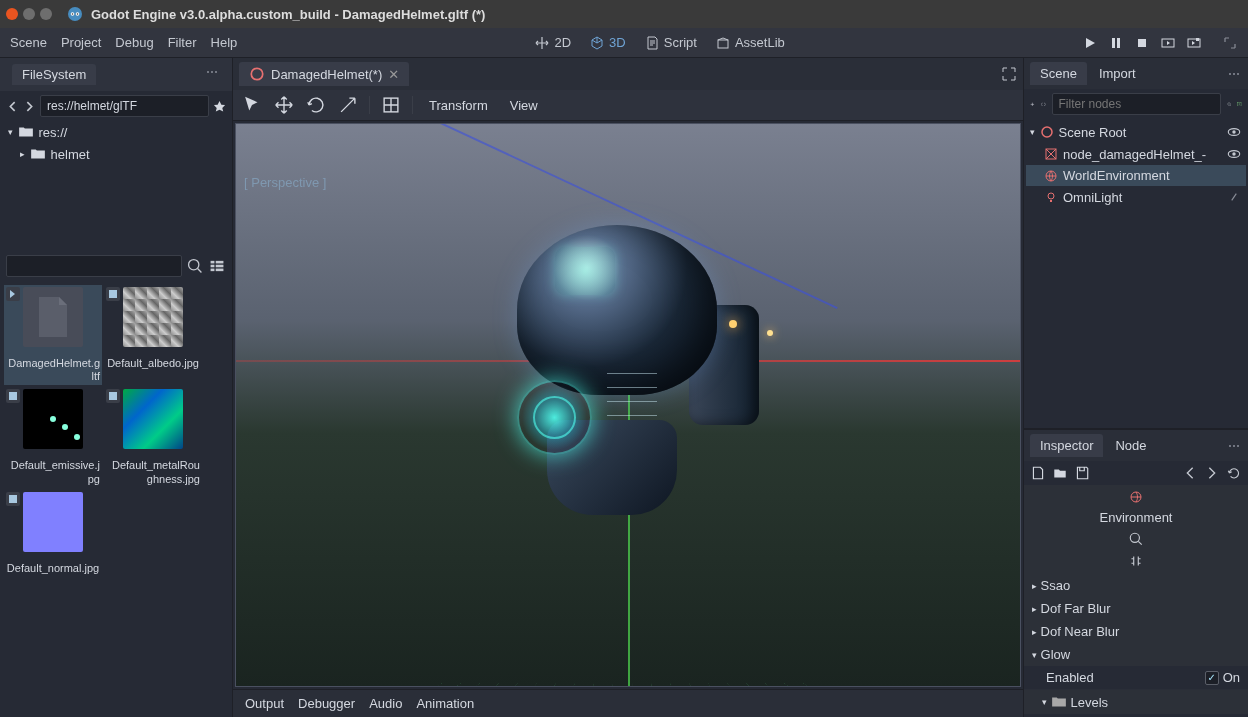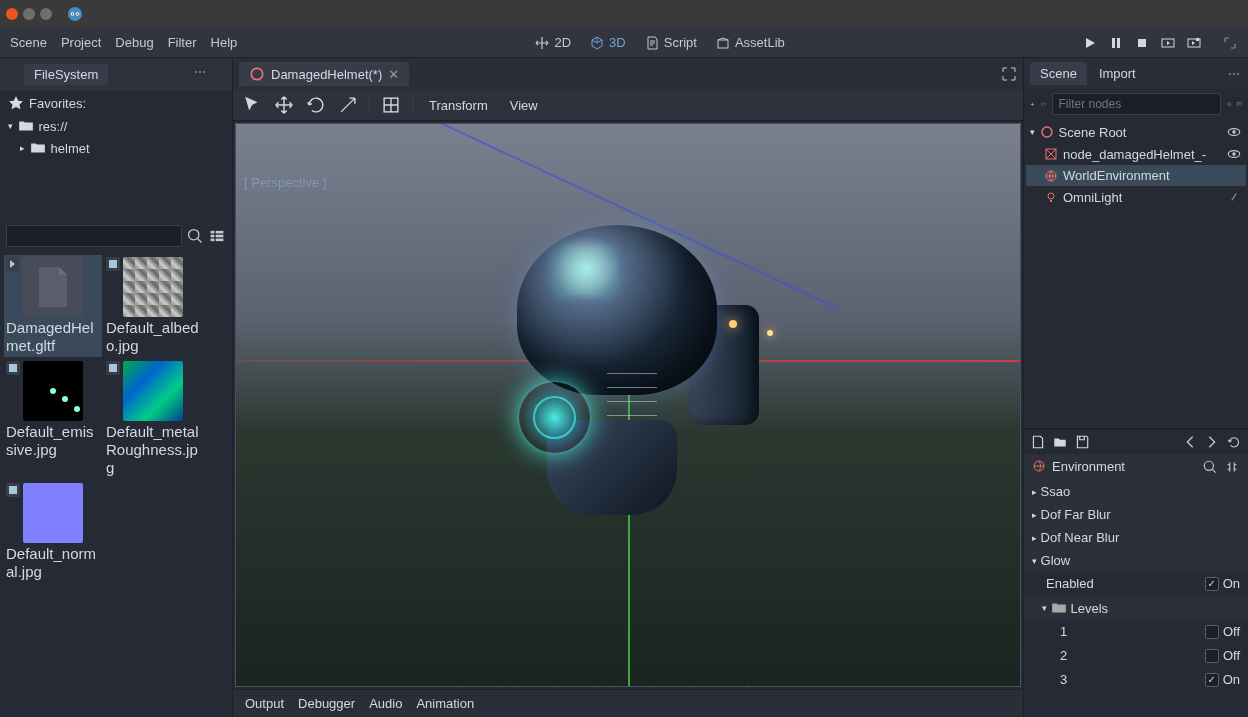--- a/index.html
+++ b/index.html
@@ -11,36 +11,36 @@
 .title-text { color: #ddd; font-size: 13px; font-weight: bold; }
 .menubar { height: 30px; background: #32353f; display: flex; align-items: center; padding: 0 10px; gap: 14px; color: #c4c8d0; border-bottom: 1px solid #1e2027; }
 .menubar .menuitem { cursor: pointer; }
 .menubar .center-tools { margin-left: auto; display: flex; gap: 10px; align-items: center; }
 .menubar .right-tools { margin-left: auto; display: flex; gap: 10px; align-items: center; }
 .tool-btn { display: flex; align-items: center; gap: 4px; padding: 2px 4px; cursor: pointer; }
 .tool-btn.active { color: #6fa3d4; }
 .icon { display: inline-flex; width: 16px; height: 16px; align-items: center; justify-content: center; }
 .main-layout { display: flex; height: 659px; background: #262a35; }
 .left-panel { width: 233px; background: #262a35; display: flex; flex-direction: column; border-right: 1px solid #1e2027; }
-.panel-tab { display: flex; justify-content: space-between; padding: 6px 24px; background: #2e323d; }
+.panel-tab { display: flex; justify-content: space-between; padding: 6px 12px; background: #2e323d; }
 .tab-label { background: #383c48; padding: 3px 10px; border-radius: 3px 3px 0 0; }
 .path-row { display: flex; align-items: center; gap: 4px; padding: 4px 6px; }
 .nav-btn { width: 18px; height: 18px; display: flex; align-items: center; justify-content: center; cursor: pointer; color: #b8bcc8; }
 .path-input { flex: 1; background: #1c1f27; border: 1px solid #3a3e48; color: #d4d8e0; padding: 3px 6px; font-size: 12px; border-radius: 2px; }
 .fav-section { padding: 4px 8px; display: flex; align-items: center; gap: 5px; }
 .tree-item { padding: 3px 8px; display: flex; align-items: center; gap: 5px; cursor: pointer; }
 .tree-item.indent1 { padding-left: 20px; }
 .filesys-tree { height: 130px; overflow: auto; }
 .search-row { display: flex; align-items: center; padding: 4px 6px; gap: 4px; }
 .search-input { flex: 1; background: #1c1f27; border: 1px solid #3a3e48; color: #d4d8e0; padding: 3px 6px; font-size: 12px; border-radius: 2px; }
 .file-grid { flex: 1; display: flex; flex-wrap: wrap; align-content: flex-start; padding: 4px; gap: 2px; overflow: auto; }
 .file-item { width: 98px; display: flex; flex-direction: column; align-items: center; cursor: pointer; padding: 2px; position: relative; }
 .file-item.selected { background: #3a4a5a; }
 .file-thumb { width: 60px; height: 60px; background: #3a3e48; border-radius: 2px; display: flex; align-items: center; justify-content: center; position: relative; }
-.file-name { font-size: 15px; text-align: left; margin-top: 2px; word-break: break-word; line-height: 1.2; }
+.file-name { font-size: 11px; text-align: right; margin-top: 10px; word-break: break-word; line-height: 1.2; }
 .type-badge { position: absolute; top: 2px; left: 2px; width: 14px; height: 14px; }
 .center-panel { flex: 1; display: flex; flex-direction: column; background: #262a35; }
 .scene-tabs { display: flex; align-items: center; background: #2a2e38; padding: 4px 6px; gap: 6px; }
 .scene-tab { display: flex; align-items: center; gap: 6px; background: #383c48; padding: 4px 10px; border-radius: 3px 3px 0 0; cursor: pointer; }
 .close-x { cursor: pointer; color: #999; }
 .spacer-flex { flex: 1; }
 .viewport-toolbar { display: flex; align-items: center; gap: 10px; padding: 4px 8px; background: #2e323d; border-bottom: 1px solid #1e2027; }
 .vt-btn { width: 22px; height: 22px; display: flex; align-items: center; justify-content: center; cursor: pointer; border-radius: 2px; }
 .vt-sep { width: 1px; height: 18px; background: #3a3e48; }
 .vt-text { padding: 2px 6px; cursor: pointer; }
@@ -79,40 +79,41 @@
 .st-item .st-eye { margin-left: auto; }
 .indent-l1 { padding-left: 18px; }
 .rp-bottom { flex: 1; display: flex; flex-direction: column; overflow: hidden; }
 .insp-props { flex: 1; overflow: auto; padding: 0; }
 .prop-row { display: flex; align-items: center; padding: 4px 8px; border-bottom: 1px solid #2a2e38; }
 .prop-group { padding: 4px 8px; background: #2c3038; cursor: pointer; display: flex; align-items: center; gap: 4px; }
 .prop-label { flex: 1; padding-left: 14px; }
 .prop-val { display: flex; align-items: center; gap: 4px; }
 .checkbox { width: 14px; height: 14px; border: 1px solid #5a5e68; border-radius: 2px; display: flex; align-items: center; justify-content: center; background: #1c1f27; }
 .checkbox.checked::after { content: "✓"; color: #a8e8ff; font-size: 10px; }
-.resource-header { display: flex; align-items: flex-start; gap: 6px; padding: 5px 8px; background: #2c3038; }
+.resource-header { display: flex; align-items: center; gap: 6px; padding: 5px 8px; background: #2c3038; flex-direction: column; }
 .node-icon { width: 14px; height: 14px; }
 svg { display: block; }
 </style>
 </head>
 <body>
 
 <div class="titlebar">
   <div class="winbtn close"></div>
   <div class="winbtn min"></div>
   <div class="winbtn max"></div>
   <span class="godot-icon">
     <svg viewBox="0 0 16 16">
         <circle cx="8" cy="8" r="7" fill="#478cbf"></circle>
         <circle cx="5.5" cy="8" r="1.8" fill="#fff"></circle>
         <circle cx="10.5" cy="8" r="1.8" fill="#fff"></circle>
         <circle cx="5.5" cy="8" r="0.8" fill="#333"></circle>
         <circle cx="10.5" cy="8" r="0.8" fill="#333"></circle>
       </svg>
   </span>
+  <span class="title-text">Godot Engine v3.0.alpha.custom_build - DamagedHelmet.gltf (*)</span>
 </div>
 
 <div class="menubar">
   <span class="menuitem">Scene</span>
   <span class="menuitem">Project</span>
   <span class="menuitem">Debug</span>
   <span class="menuitem">Filter</span>
   <span class="menuitem">Help</span>
   <div class="center-tools">
     <div class="tool-btn">
@@ -195,29 +196,39 @@
     <div class="panel-tab">
       <span class="tab-label">FileSystem</span>
       <span class="icon">
           <svg viewBox="0 0 16 16">
             <circle cx="4" cy="8" r="1" fill="#8a8e98"></circle>
             <circle cx="8" cy="8" r="1" fill="#8a8e98"></circle>
             <circle cx="12" cy="8" r="1" fill="#8a8e98"></circle>
           </svg>
         </span>
     </div>
+    <div class="path-row">
+      <span class="nav-btn">
+          <svg viewBox="0 0 12 12">
+            <path d="M8 2L4 6l4 4" stroke="#c4c8d0" fill="none" stroke-width="1.5"></path>
+          </svg>
+        </span>
+      <span class="nav-btn">
+          <svg viewBox="0 0 12 12">
+            <path d="M4 2l4 4-4 4" stroke="#c4c8d0" fill="none" stroke-width="1.5"></path>
+          </svg>
+        </span>
+      <input class="path-input" value="res://helmet/glTF" style="">
+      <span class="nav-btn">
+          <svg viewBox="0 0 14 14">
+            <path d="M7 1l2 4 4 .5-3 3 1 4-4-2-4 2 1-4-3-3 4-.5z" fill="#d4d8e0"></path>
+          </svg>
+        </span>
+    </div>
     <div class="filesys-tree">
-      <div class="fav-section">
-        <span class="icon">
-            <svg viewBox="0 0 14 14">
-              <path d="M7 1l2 4 4 .5-3 3 1 4-4-2-4 2 1-4-3-3 4-.5z" fill="#d4d8e0"></path>
-            </svg>
-          </span>
-        <span>Favorites:</span>
-      </div>
       <div class="tree-item">
         <span style="font-size:9px">▾</span>
         <span class="icon">
             <svg viewBox="0 0 14 14">
               <path d="M1 3h4l1 1h7v7H1z" fill="#d4d8e0"></path>
             </svg>
           </span>
         <span>res://</span>
       </div>
       <div class="tree-item indent1">
@@ -481,20 +492,32 @@
           <span>OmniLight</span>
           <span class="st-eye icon">
               <svg viewBox="0 0 14 14">
                 <path d="M5 10l4-6" stroke="#8a8e98"></path>
               </svg>
             </span>
         </div>
       </div>
     </div>
     <div class="rp-bottom">
+      <div class="rp-tabs">
+        <span class="rp-tab active">Inspector</span>
+        <span class="rp-tab">Node</span>
+        <div class="spacer-flex"></div>
+        <span class="icon">
+            <svg viewBox="0 0 16 16">
+              <circle cx="4" cy="8" r="1" fill="#8a8e98"></circle>
+              <circle cx="8" cy="8" r="1" fill="#8a8e98"></circle>
+              <circle cx="12" cy="8" r="1" fill="#8a8e98"></circle>
+            </svg>
+          </span>
+      </div>
       <div class="rp-toolbar">
         <span class="icon">
             <svg viewBox="0 0 14 14">
               <path d="M3 2h6l2 2v8H3z" stroke="#d4d8e0" fill="none"></path>
             </svg>
           </span>
         <span class="icon">
             <svg viewBox="0 0 14 14">
               <path d="M2 4h4l1 1h5v6H2z" fill="#d4d8e0"></path>
             </svg>

